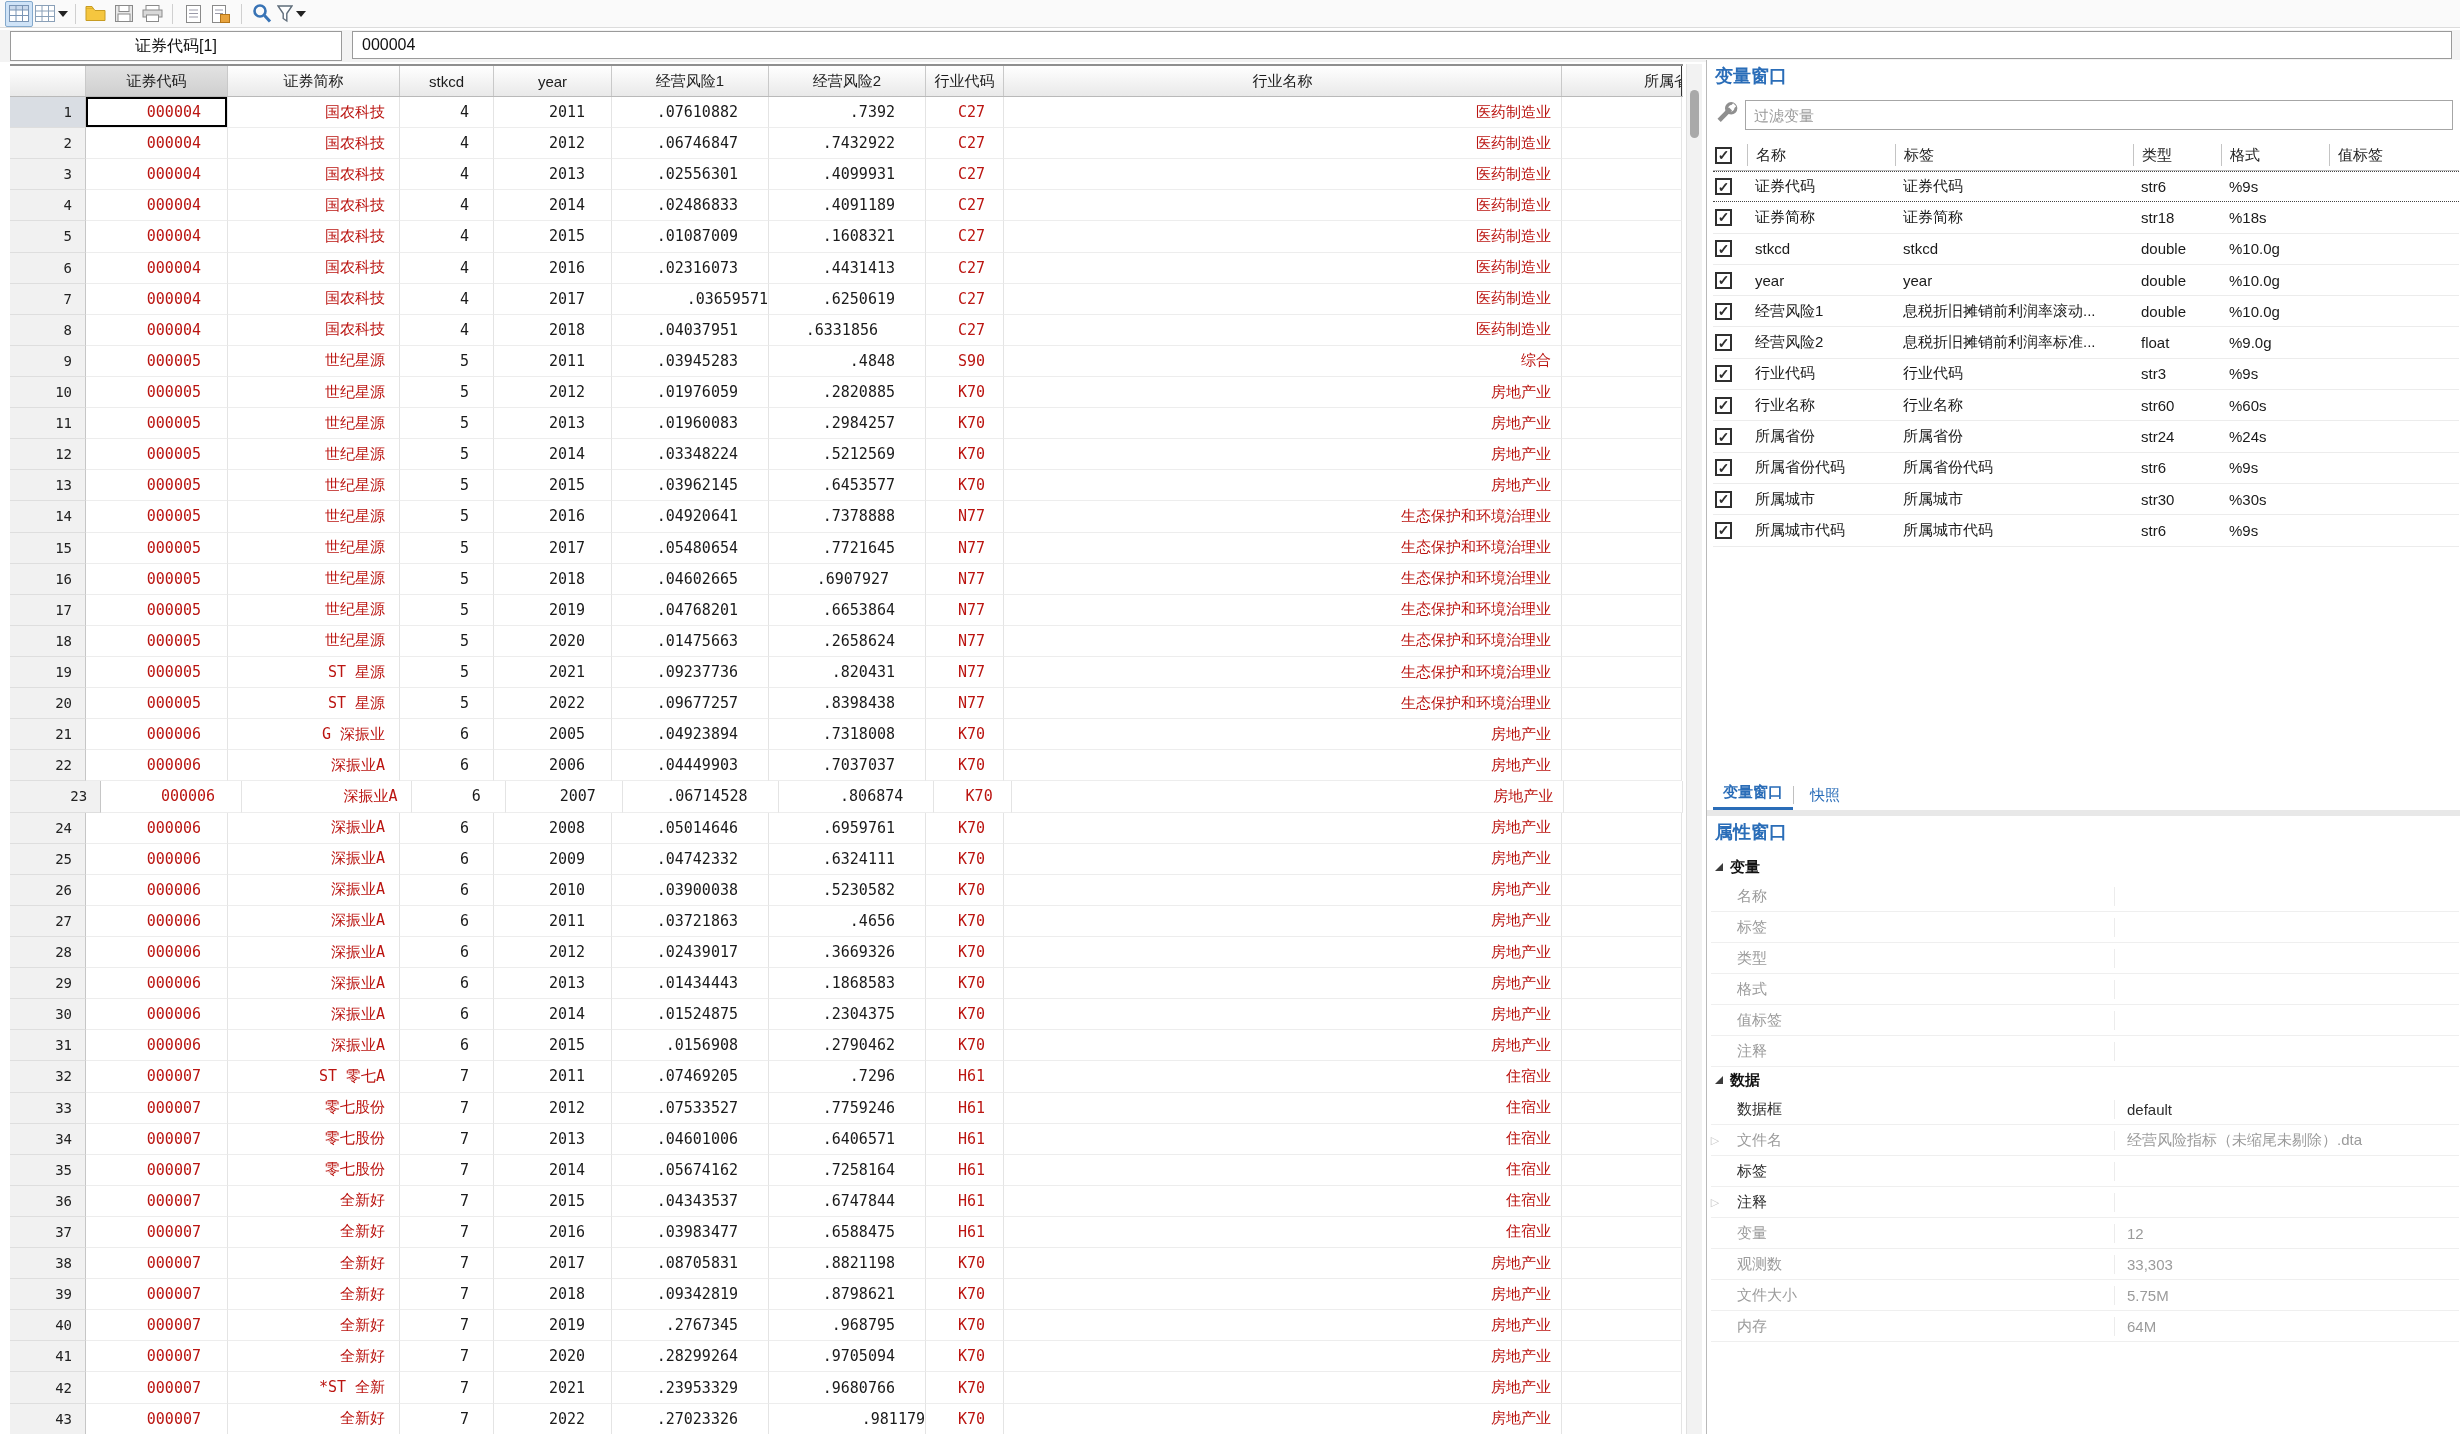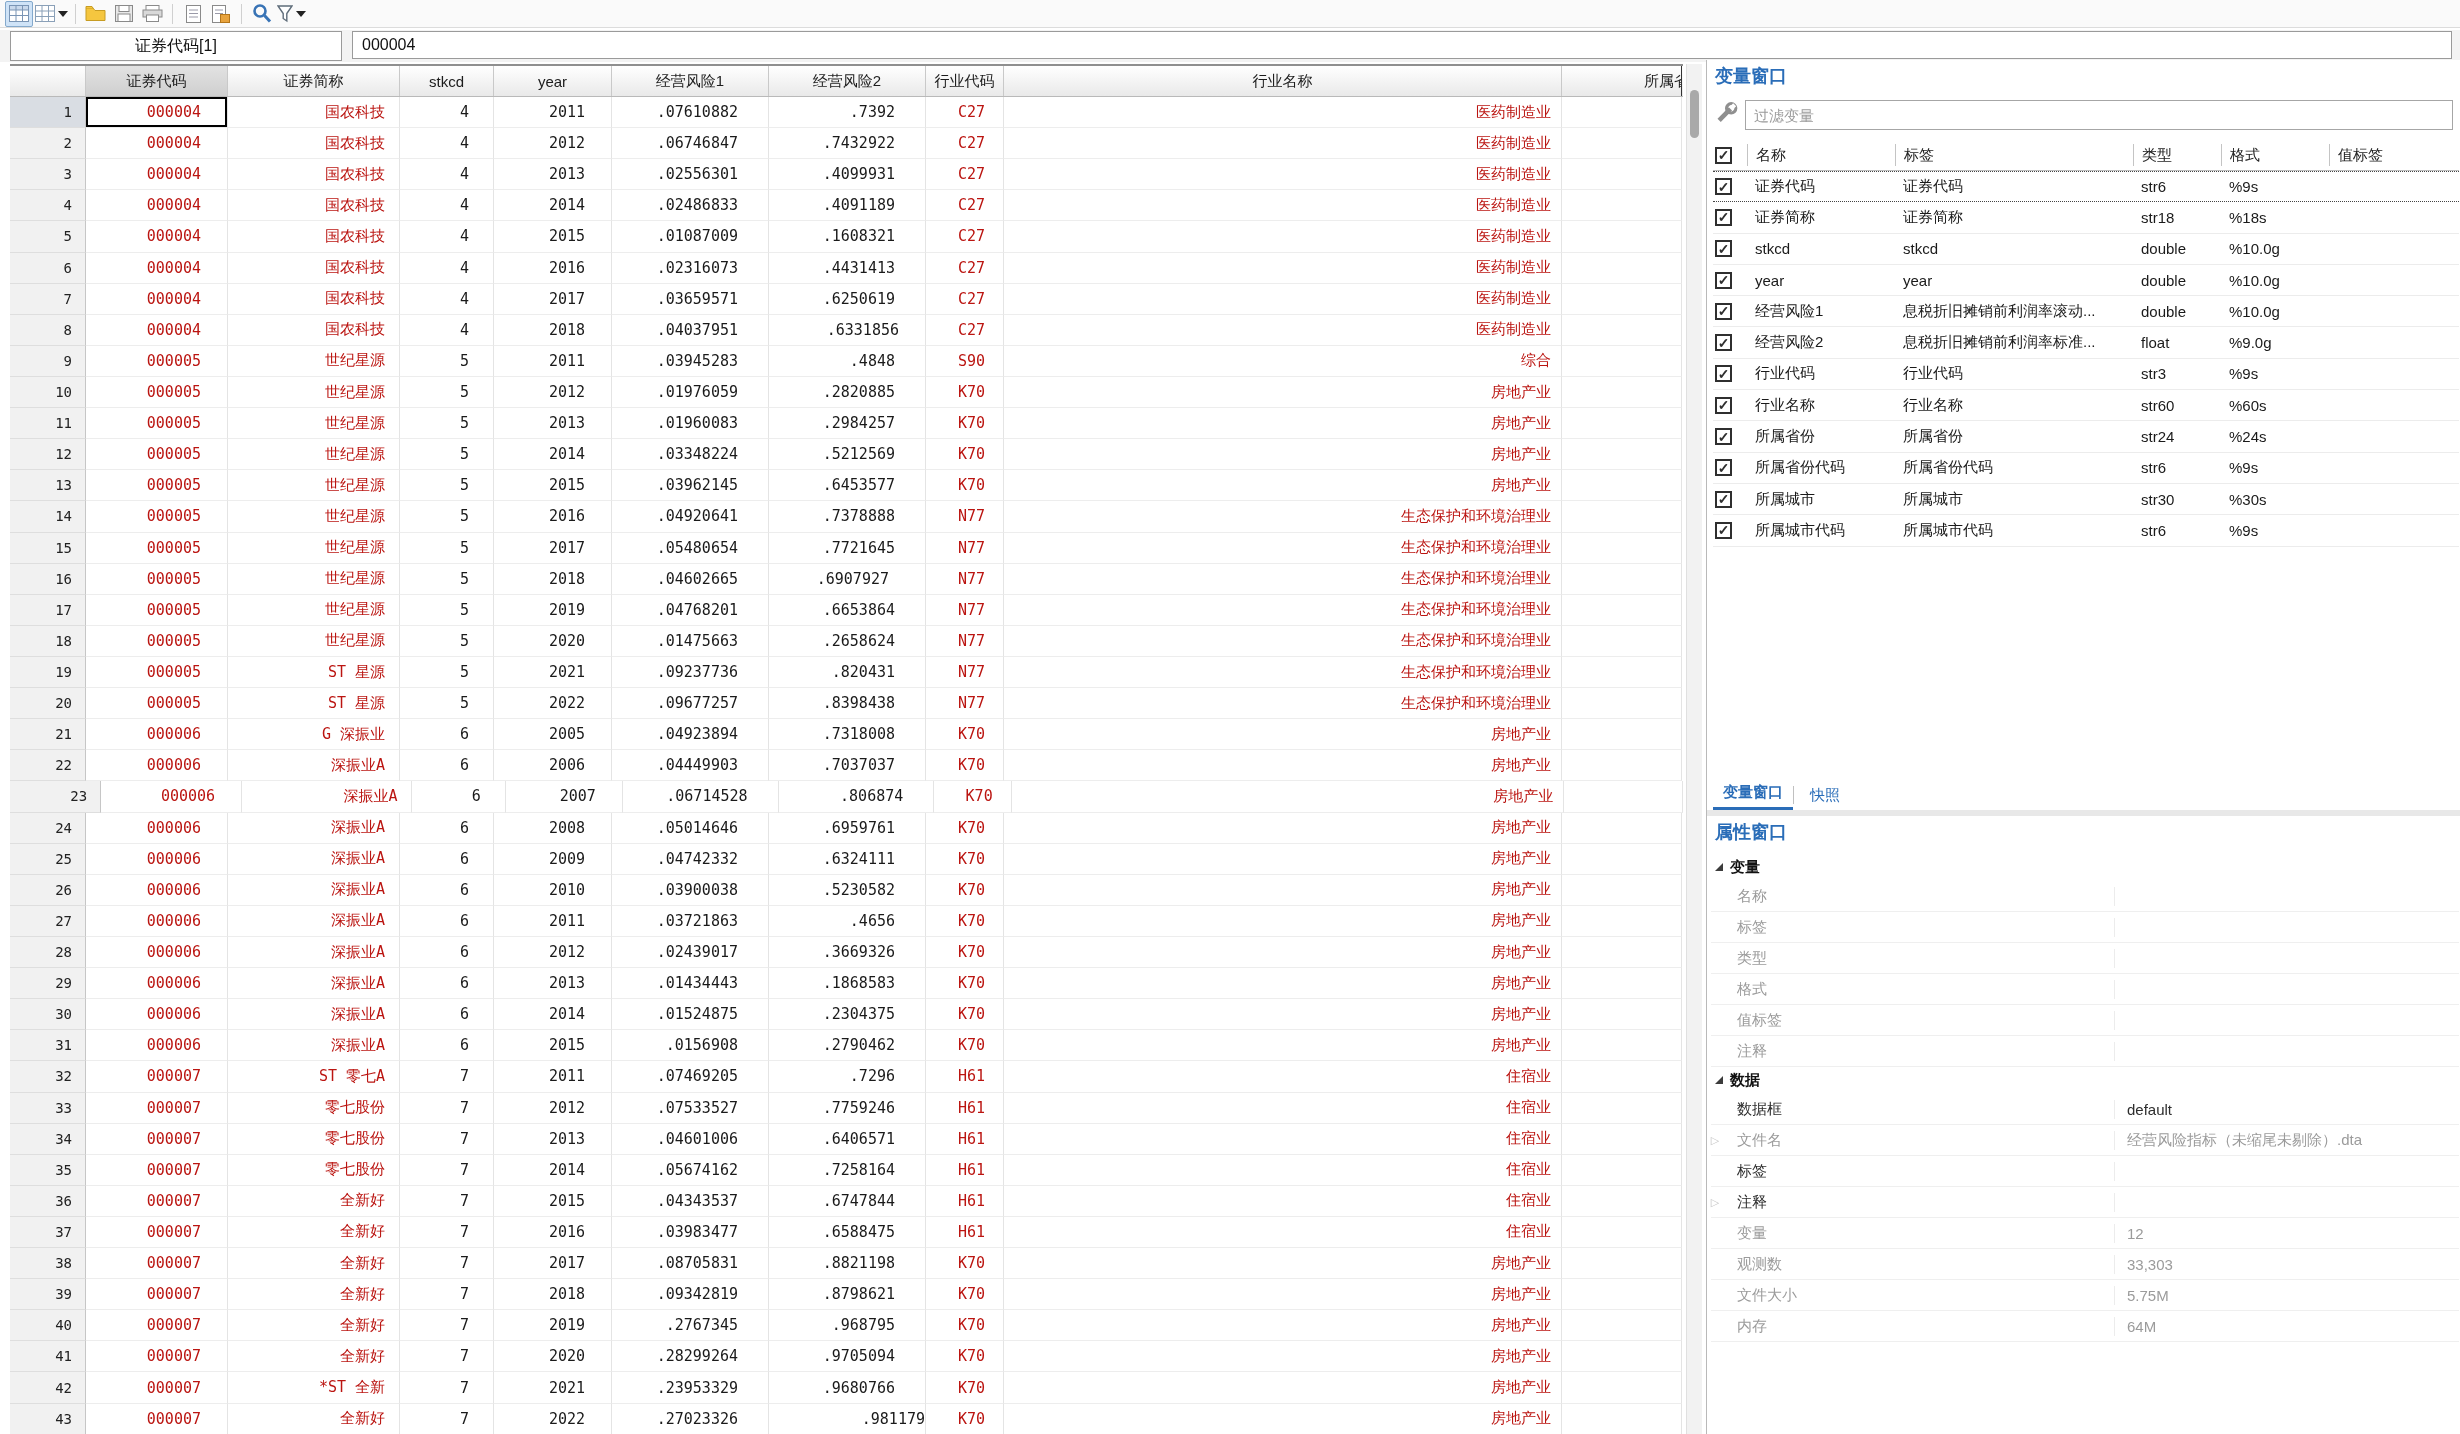--- a/index.html
+++ b/index.html
@@ -289,34 +289,34 @@
         <div class="cell str" style="width: 78px; padding-right: 18px;">C27</div>
         <div class="cell str" style="width: 558px; padding-right: 10px;">医药制造业</div>
         <div class="cell str" style="width: 120px; padding-right: 4px;"></div>
       </div>
       <div class="trow">
         <div class="rownum" style="width: 76px;">7</div>
         <div class="cell str" style="width: 142px; padding-right: 26px;">000004</div>
         <div class="cell str" style="width: 172px; padding-right: 14px;">国农科技</div>
         <div class="cell num" style="width: 94px; padding-right: 24px;">4</div>
         <div class="cell num" style="width: 118px; padding-right: 26px;">2017</div>
-        <div class="cell num" style="width: 157px; padding-right: 30px;">.03659571</div>
+        <div class="cell num" style="width: 157px; ">.03659571</div>
         <div class="cell num" style="width: 157px; padding-right: 30px;">.6250619</div>
         <div class="cell str" style="width: 78px; padding-right: 18px;">C27</div>
         <div class="cell str" style="width: 558px; padding-right: 10px;">医药制造业</div>
         <div class="cell str" style="width: 120px; padding-right: 4px;"></div>
       </div>
       <div class="trow">
         <div class="rownum" style="width: 76px;">8</div>
         <div class="cell str" style="width: 142px; padding-right: 26px;">000004</div>
         <div class="cell str" style="width: 172px; padding-right: 14px;">国农科技</div>
         <div class="cell num" style="width: 94px; padding-right: 24px;">4</div>
         <div class="cell num" style="width: 118px; padding-right: 26px;">2018</div>
         <div class="cell num" style="width: 157px; padding-right: 30px;">.04037951</div>
-        <div class="cell num" style="width: 157px; padding-right: 26px;">.6331856</div>
+        <div class="cell num" style="width: 157px; padding-right: 47px;">.6331856</div>
         <div class="cell str" style="width: 78px; padding-right: 18px;">C27</div>
         <div class="cell str" style="width: 558px; padding-right: 10px;">医药制造业</div>
         <div class="cell str" style="width: 120px; padding-right: 4px;"></div>
       </div>
       <div class="trow">
         <div class="rownum" style="width: 76px;">9</div>
         <div class="cell str" style="width: 142px; padding-right: 26px;">000005</div>
         <div class="cell str" style="width: 172px; padding-right: 14px;">世纪星源</div>
         <div class="cell num" style="width: 94px; padding-right: 24px;">5</div>
         <div class="cell num" style="width: 118px; padding-right: 26px;">2011</div>

